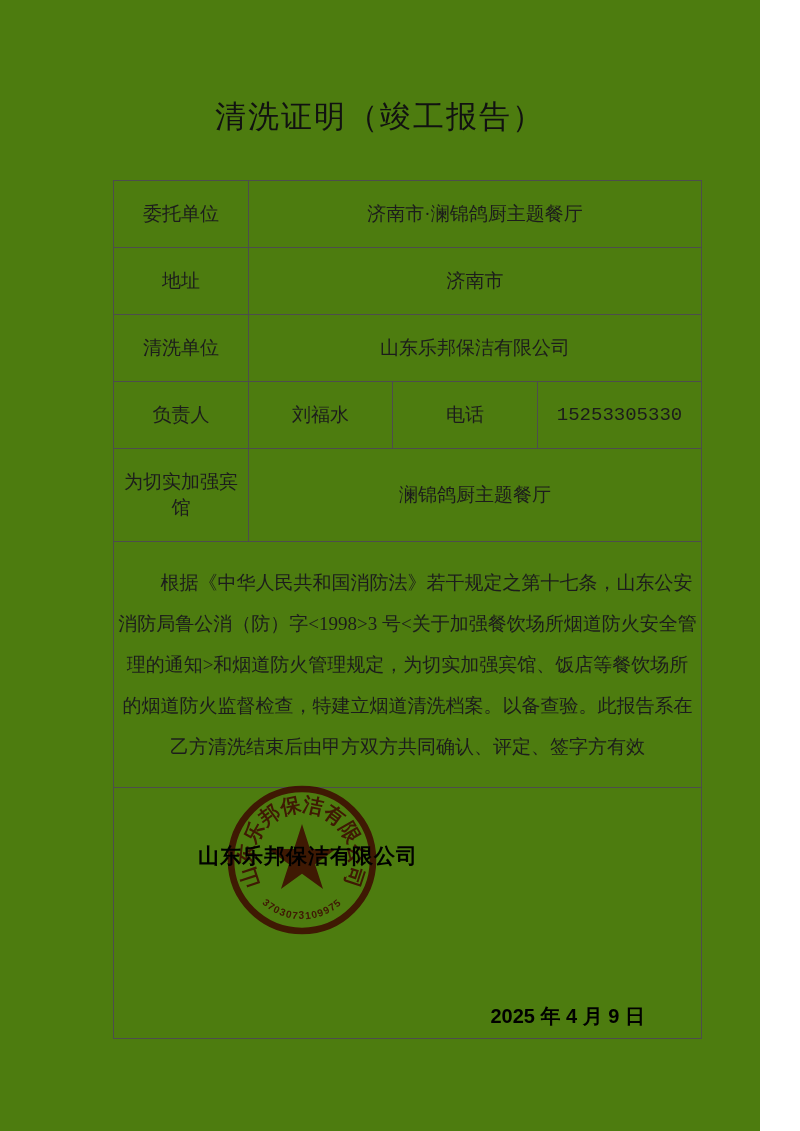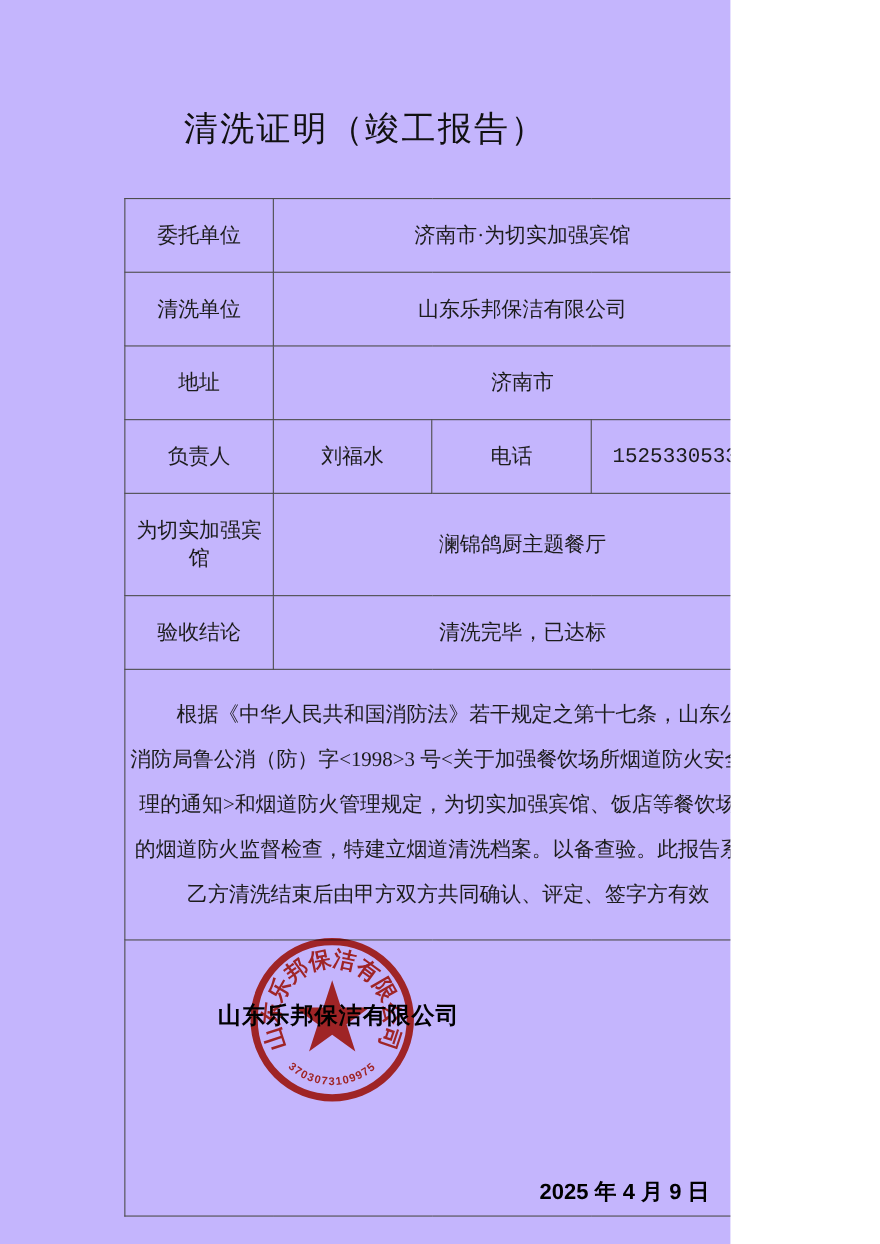--- a/index.html
+++ b/index.html
@@ -1,21 +1,21 @@
 <!DOCTYPE html>
 <html><head>
 <meta charset="utf-8">
 <style>
   * { margin: 0; padding: 0; box-sizing: border-box; }
   html, body { background: #ffffff; }
   .page {
     position: relative;
-    width: 664px;
+    width: 760px;
     height: 1131px;
-    background: #c4b5fd;
+    background: #4d7c0f;
     font-family: "Liberation Serif", "DejaVu Serif", serif;
     color: #1c1c1c;
     overflow: hidden;
   }
   .doc-title {
     position: absolute;
     top: 97px;
     left: 0;
     width: 100%;
     text-align: center;
@@ -105,43 +105,39 @@
   <table class="report">
     <colgroup>
       <col style="width:135px">
         <col style="width:144px">
         <col style="width:145px">
         <col style="width:164px">
     </colgroup>
     <tbody>
       <tr class="data-row">
         <td>委托单位</td>
-        <td colspan="3">济南市·为切实加强宾馆</td>
+        <td colspan="3">济南市·澜锦鸽厨主题餐厅</td>
+      </tr>
+      <tr class="data-row">
+        <td>地址</td>
+        <td colspan="3">济南市</td>
       </tr>
       <tr class="data-row">
         <td>清洗单位</td>
         <td colspan="3">山东乐邦保洁有限公司</td>
-      </tr>
-      <tr class="data-row">
-        <td>地址</td>
-        <td colspan="3">济南市</td>
       </tr>
       <tr class="data-row">
         <td>负责人</td>
         <td>刘福水</td>
         <td>电话</td>
         <td class="num">15253305330</td>
       </tr>
       <tr class="data-row">
         <td>为切实加强宾馆</td>
         <td colspan="3">澜锦鸽厨主题餐厅</td>
-      </tr>
-      <tr class="data-row">
-        <td>验收结论</td>
-        <td colspan="3">清洗完毕，已达标</td>
       </tr>
       <tr class="statement-row">
         <td colspan="4" class="statement-cell">
           <p>根据《中华人民共和国消防法》若干规定之第十七条，山东公安消防局鲁公消（防）字&lt;1998&gt;3 号&lt;关于加强餐饮场所烟道防火安全管理的通知&gt;和烟道防火管理规定，为切实加强宾馆、饭店等餐饮场所的烟道防火监督检查，特建立烟道清洗档案。以备查验。此报告系在乙方清洗结束后由甲方双方共同确认、评定、签字方有效</p>
         </td>
       </tr>
       <tr class="signature-row">
         <td colspan="4" class="signature-cell">
           <span class="sig-company">山东乐邦保洁有限公司</span>
 

